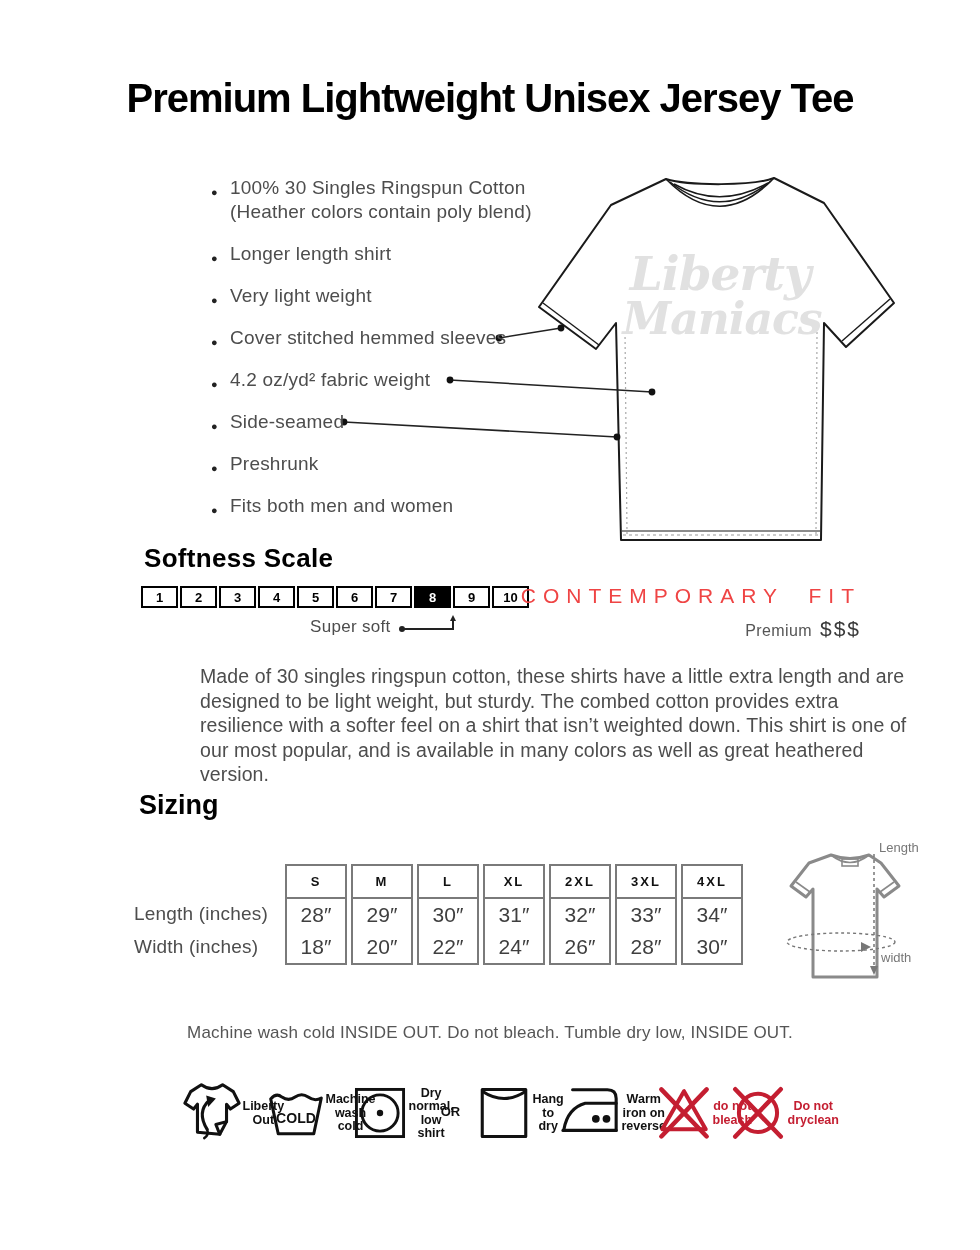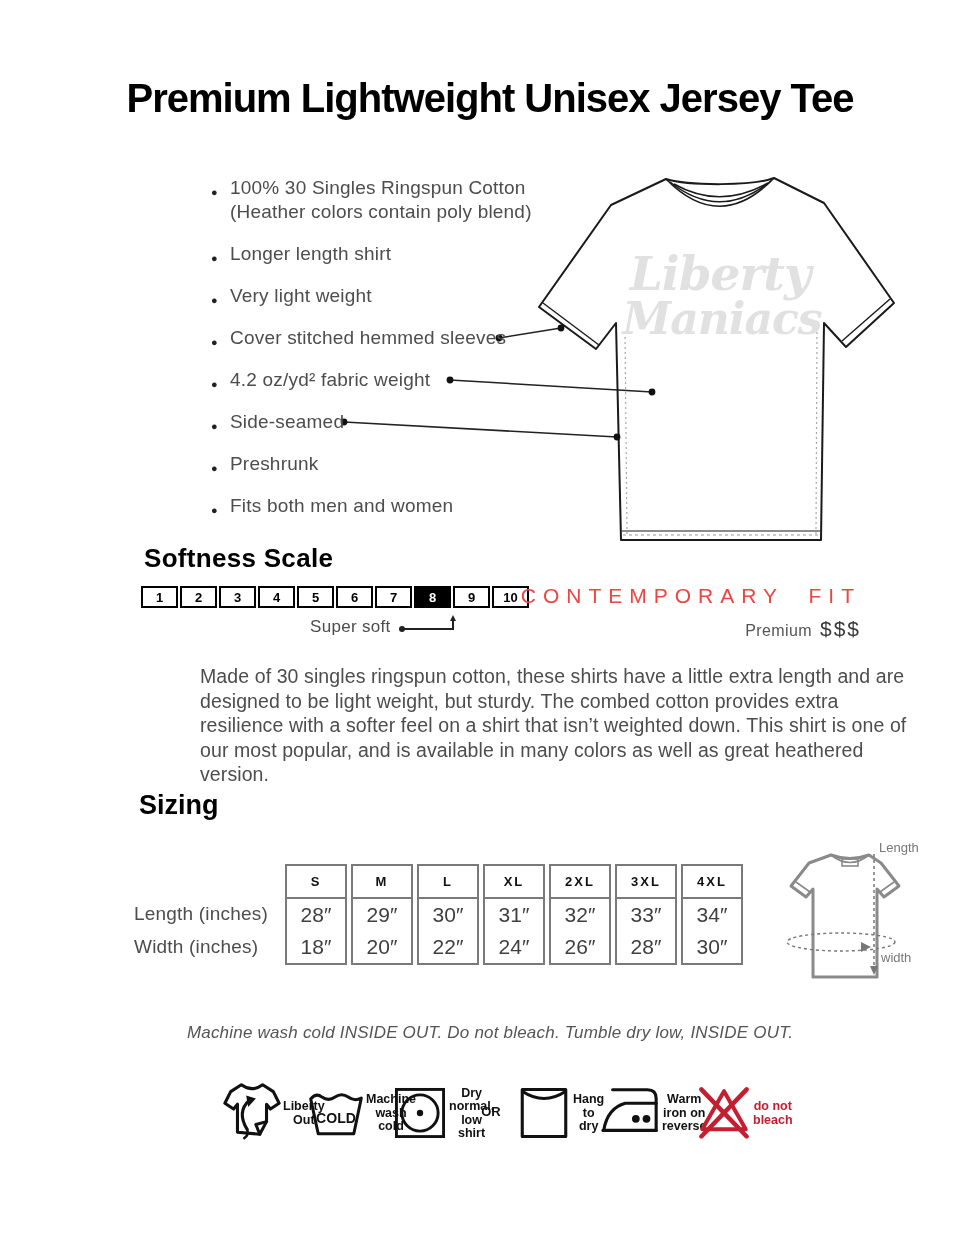--- a/index.html
+++ b/index.html
@@ -47,21 +47,21 @@
                    font-size:13px; font-weight:700; letter-spacing:2px; color:#111; }
   .size-col .val { height:32px; display:flex; align-items:center; justify-content:center;
                    font-size:21px; color:#3f3f3f; }
   .row-label { position:absolute; left:90px; font-size:19px; color:#4d4d4d; letter-spacing:0.2px; }
   .row-label.length { top:903px; }
   .row-label.width  { top:936px; }
   .mini-diagram { position:absolute; top:838px; left:725px; }
 
   
   .care-instructions { position:absolute; top:1023px; left:0; width:100%; text-align:center;
-                       font-size:17px; color:#555; letter-spacing:0.2px;font-style:italic; }
+                       font-size:17px; color:#555; letter-spacing:0.2px; }
   .care-row { position:absolute; top:1078px; left:0; width:100%; display:flex; justify-content:center;
               align-items:flex-start; gap:9px; }
   .care-item { display:flex; flex-direction:row; align-items:center; width:76px; }
   .care-item .icon-holder { height:64px; display:flex; align-items:flex-end; justify-content:center; }
   .care-label { margin-top:7px; font-size:12.5px; line-height:13.5px; font-weight:700; text-align:center; color:#111; }
   .care-label.red { color:var(--red); }
   .or-item { width:30px; padding-top:26px; text-align:center; font-size:13px; font-weight:700; color:#111; }
 </style>
 </head>
 <body>
@@ -300,16 +300,28 @@
           <g stroke="#C41E31" fill="none" stroke-linecap="round" stroke-linejoin="round">
             <path d="M32,10 L8,52 L56,52 Z" stroke-width="4.4"></path>
             <path d="M7,8 L57,60" stroke-width="5"></path>
             <path d="M57,8 L7,60" stroke-width="5"></path>
           </g>
         </svg>
       </div>
       <div class="care-label red">do not bleach</div>
     </div>
 
+    <div class="care-item" style="width:72px">
+      <div class="icon-holder">
+        <svg width="60" height="60" viewBox="0 0 64 66">
+          <g stroke="#C41E31" fill="none" stroke-linecap="round">
+            <circle cx="32" cy="34" r="21" stroke-width="4.4"></circle>
+            <path d="M7,8 L57,60" stroke-width="5"></path>
+            <path d="M57,8 L7,60" stroke-width="5"></path>
+          </g>
+        </svg>
+      </div>
+      <div class="care-label red">Do not dryclean</div>
+    </div>
 
   </div>
 
 </div>
 
 </body></html>

